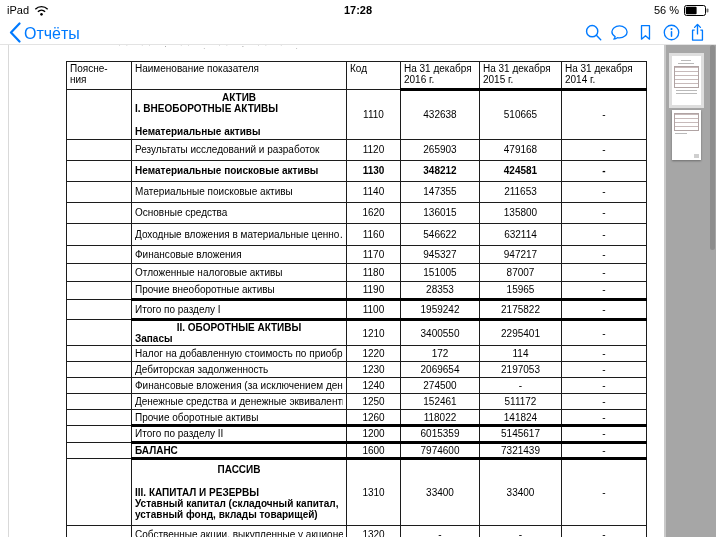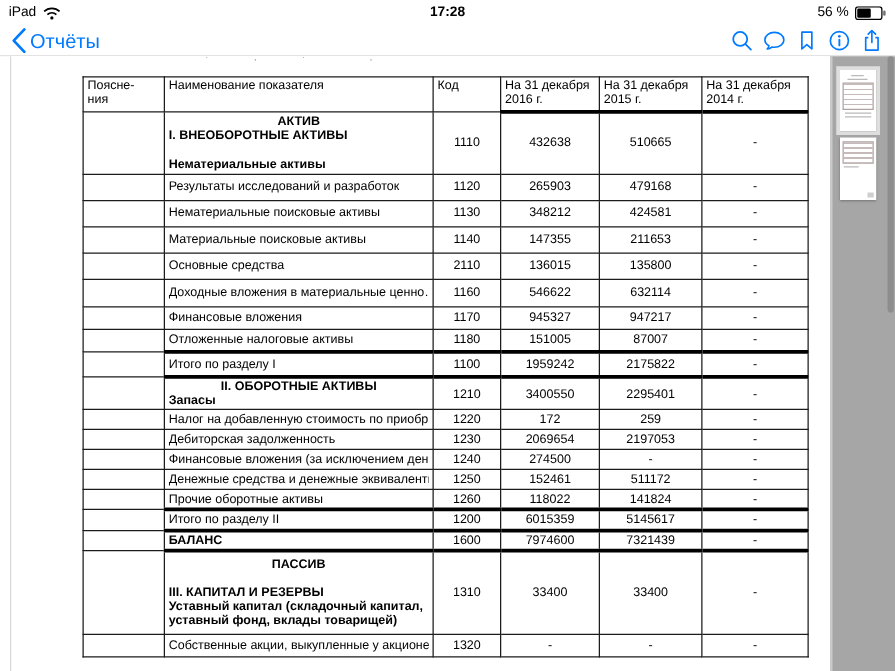--- a/index.html
+++ b/index.html
@@ -149,21 +149,21 @@
             <tr style="height: 21px;">
               <td class="c-exp"></td>
               <td class="c-name">
                 <div>Результаты исследований и разработок</div>
               </td>
               <td class="c-code">1120</td>
               <td class="c-val v16">265903</td>
               <td class="c-val v15">479168</td>
               <td class="c-val v14">-</td>
             </tr>
-            <tr style="height: 21px;">
+            <tr style="height: 21px; font-weight: bold;">
               <td class="c-exp"></td>
               <td class="c-name">
                 <div>Нематериальные поисковые активы</div>
               </td>
               <td class="c-code">1130</td>
               <td class="c-val v16">348212</td>
               <td class="c-val v15">424581</td>
               <td class="c-val v14">-</td>
             </tr>
             <tr style="height: 21px; margin-left: 24px;">
@@ -174,21 +174,21 @@
               <td class="c-code">1140</td>
               <td class="c-val v16">147355</td>
               <td class="c-val v15">211653</td>
               <td class="c-val v14">-</td>
             </tr>
             <tr style="height: 21px;">
               <td class="c-exp"></td>
               <td class="c-name">
                 <div>Основные средства</div>
               </td>
-              <td class="c-code">2110</td>
+              <td class="c-code">1620</td>
               <td class="c-val v16">136015</td>
               <td class="c-val v15">135800</td>
               <td class="c-val v14">-</td>
             </tr>
             <tr style="height: 22px;">
               <td class="c-exp"></td>
               <td class="c-name">
                 <div>Доходные вложения в материальные ценно…</div>
               </td>
               <td class="c-code">1160</td>
@@ -209,20 +209,30 @@
             <tr style="height: 18px; margin-left: 20px;">
               <td class="c-exp"></td>
               <td class="c-name">
                 <div>Отложенные налоговые активы</div>
               </td>
               <td class="c-code">1180</td>
               <td class="c-val v16">151005</td>
               <td class="c-val v15">87007</td>
               <td class="c-val v14">-</td>
             </tr>
+            <tr style="height: 18px;">
+              <td class="c-exp"></td>
+              <td class="c-name">
+                <div>Прочие внеоборотные активы</div>
+              </td>
+              <td class="c-code">1190</td>
+              <td class="c-val v16">28353</td>
+              <td class="c-val v15">15965</td>
+              <td class="c-val v14">-</td>
+            </tr>
             <tr class="tt" style="height: 20px;">
               <td class="c-exp"></td>
               <td class="c-name">
                 <div>Итого по разделу I</div>
               </td>
               <td class="c-code">1100</td>
               <td class="c-val v16">1959242</td>
               <td class="c-val v15">2175822</td>
               <td class="c-val v14">-</td>
             </tr>
@@ -237,21 +247,21 @@
               <td class="c-val v15">2295401</td>
               <td class="c-val v14">-</td>
             </tr>
             <tr style="height: 16px;">
               <td class="c-exp"></td>
               <td class="c-name">
                 <div>Налог на добавленную стоимость по приобр…</div>
               </td>
               <td class="c-code">1220</td>
               <td class="c-val v16">172</td>
-              <td class="c-val v15">259</td>
+              <td class="c-val v15">114</td>
               <td class="c-val v14">-</td>
             </tr>
             <tr style="height: 16px; padding-left: 11px;">
               <td class="c-exp"></td>
               <td class="c-name">
                 <div>Дебиторская задолженность</div>
               </td>
               <td class="c-code">1230</td>
               <td class="c-val v16">2069654</td>
               <td class="c-val v15">2197053</td>

